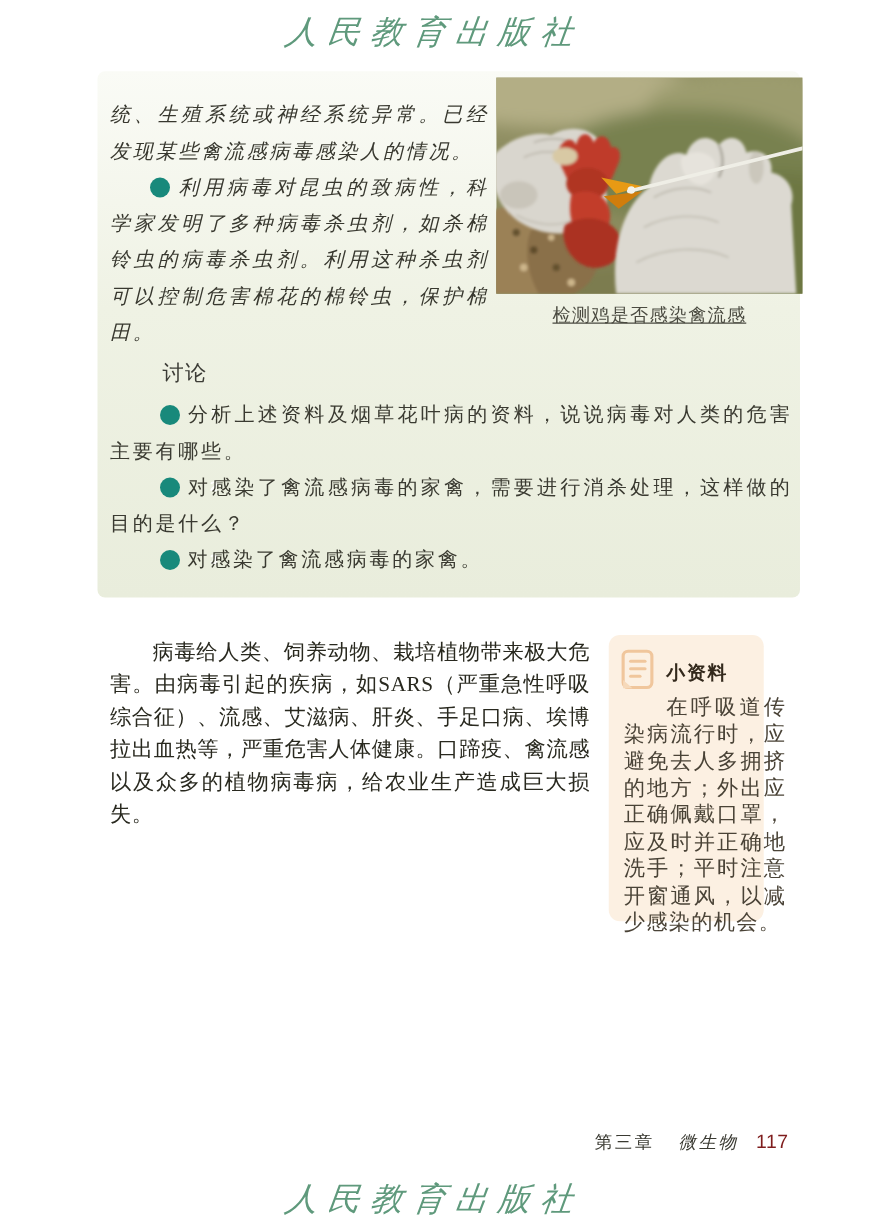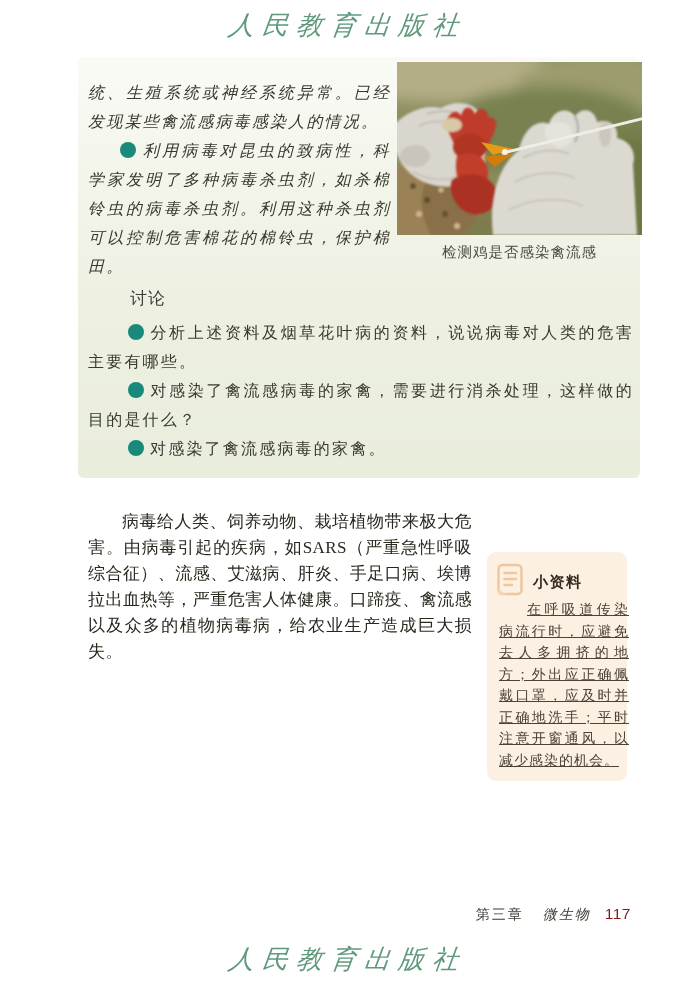--- a/index.html
+++ b/index.html
@@ -36,21 +36,21 @@
     background:#18897b; color:#ffffff; text-align:center;
     font-family:"Liberation Sans","DejaVu Sans",sans-serif;
     font-size:11px; line-height:16px; font-weight:bold;
     letter-spacing:0; margin-right:6px; vertical-align:2px;
   }
 
   .photo-fig { position:absolute; right:-2px; top:5px; width:245px; }
   .photo-svg { display:block; width:245px; height:173px; }
   .photo-caption {
     margin-top:8px; text-align:center; font-size:14.5px;
-    color:#4b4b41; letter-spacing:1px;
+    color:#4b4b41; letter-spacing:1px;text-decoration:underline;
   }
 
   .discussion { position:absolute; left:10px; top:230px; width:546px; }
   .disc-title {
     margin:0 0 8px 42px;
     font-family:"Liberation Sans","DejaVu Sans",sans-serif;
     font-size:17px; font-weight:400; color:#3c3c36; letter-spacing:1px;
   }
   .question {
     margin:0; text-indent:40px; font-size:16px; line-height:29px;
@@ -60,32 +60,32 @@
   
   .body-text {
     position:absolute; left:88px; top:509px; width:384px;
     font-size:17px; line-height:26px; letter-spacing:.4px;
     color:#29291f; text-align:justify;
   }
   .body-text p { margin:0; text-indent:2em; }
 
   
   .sidebar {
-    position:absolute; left:487px; top:508px; width:140px; height:229px;
-    background:#fcf0e2; border-radius:9px;margin-top:44px;
+    position:absolute; left:487px; top:508px; width:124px; height:229px;
+    background:#fcf0e2; border-radius:9px;
   }
   .sb-icon { position:absolute; left:9px; top:11px; }
   .sb-title {
     position:absolute; left:46px; top:21px;
     font-size:15px; font-weight:700; color:#33291c; letter-spacing:1.5px;
   }
   .sb-text {
     position:absolute; left:12px; top:47px; width:130px; margin:0;
-    font-size:14px; line-height:21.5px; letter-spacing:1px;
-    color:#4a4337; text-align:justify; text-indent:2em;text-decoration:underline;
+    font-size:17px; line-height:21.5px; letter-spacing:1px;
+    color:#4a4337; text-align:justify; text-indent:2em;
   }
 
   
   .footer {
     position:absolute; top:905px; right:64px;
     font-size:14px; color:#3a3a32; letter-spacing:2px;
   }
   .footer .sect { margin-left:19px;font-style:italic; }
   .footer .pagenum {
     font-family:"Liberation Sans","DejaVu Sans",sans-serif;

